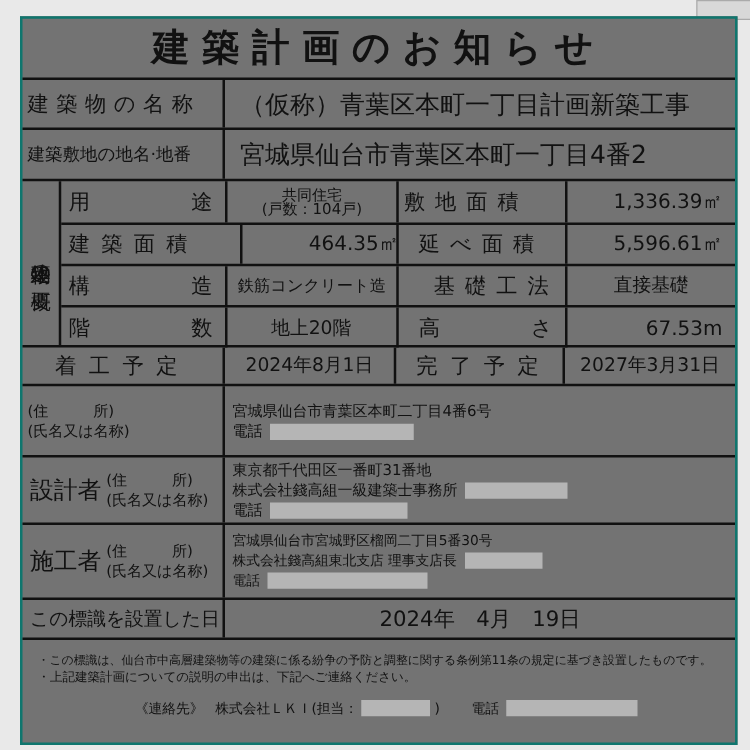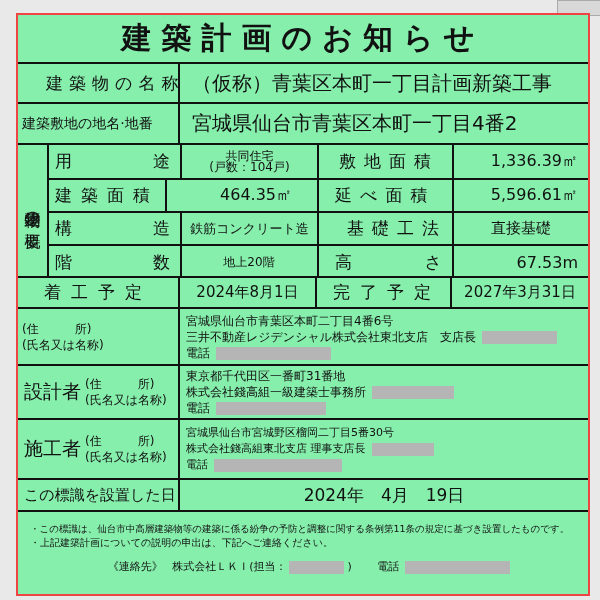--- a/index.html
+++ b/index.html
@@ -1,19 +1,19 @@
 <!DOCTYPE html>
 <html><head>
 <meta charset="utf-8">
 <style>
   html,body{margin:0;padding:0;}
   body{width:600px;height:600px;background:#e9e9e9;position:relative;overflow:hidden;
        font-family:"DejaVu Sans","Liberation Sans",sans-serif;color:#111;}
-  .board{position:absolute;left:16px;top:13px;width:574px;height:583px;background:#86efac;
-         border:2px solid #ef4444;box-sizing:border-box;}
+  .board{position:absolute;left:16px;top:13px;width:574px;height:583px;background:#737373;
+         border:2px solid #0f766e;box-sizing:border-box;}
   .sticker{position:absolute;left:557px;top:0px;width:43px;height:14px;background:#d8d8d8;
            border:1px solid #aaa;font-size:4px;line-height:4px;color:#444;overflow:hidden;}
   .row{position:absolute;left:0;right:0;border-bottom:2px solid #111;box-sizing:border-box;}
   .cell{position:absolute;top:0;bottom:0;display:flex;align-items:center;box-sizing:border-box;}
   .vl{border-left:2px solid #111;}
   .title{justify-content:center;font-size:30px;letter-spacing:10px;font-weight:bold;width:100%;}
   .lbl{font-size:17px;}
   .spread{justify-content:space-between;padding:0 10px 0 6px;}
   .val{font-size:20px;padding-left:12px;}
   .r{justify-content:flex-end;padding-right:10px;font-size:16px;}
@@ -32,21 +32,21 @@
 
 <div class="sticker"></div>
 
 <div class="board">
 
   <div class="row" style="top:0;height:49px;">
     <div class="cell title">建築計画のお知らせ</div>
   </div>
 
   <div class="row" style="top:49px;height:40px;">
-    <div class="cell lbl" style="left:0;width:160px;padding-left:4px;letter-spacing:6px;margin-left:24px;">建築物の名称</div>
+    <div class="cell lbl" style="left:0;width:160px;padding-left:4px;letter-spacing:6px;">建築物の名称</div>
     <div class="cell vl val" style="left:160px;right:0;">（仮称）青葉区本町一丁目計画新築工事</div>
   </div>
 
   <div class="row" style="top:89px;height:41px;">
     <div class="cell" style="left:0;width:160px;padding-left:4px;font-size:14px;">建築敷地の地名·地番</div>
     <div class="cell vl val" style="left:160px;right:0;">宮城県仙台市青葉区本町一丁目4番2</div>
   </div>
 
   <div class="row" style="top:130px;height:133px;border-bottom:2px solid #111;">
     <div class="cell vt" style="left:0;width:29px;align-items:center;">
@@ -55,44 +55,44 @@
     <div style="position:absolute;left:29px;right:0;top:0;bottom:0;border-left:2px solid #111;">
       <div class="row" style="top:0;height:35px;">
         <div class="cell lbl spread" style="left:0;width:131px;">
             <span>用</span>
             <span>途</span>
           </div>
         <div class="cell vl small c" style="left:131px;width:137px;">
           <span>共同住宅</span>
           <span>(戸数：104戸)</span>
         </div>
-        <div class="cell vl lbl" style="left:268px;width:135px;padding-left:20px;letter-spacing:8px;">敷地面積</div>
+        <div class="cell vl lbl" style="left:268px;width:135px;padding-left:4px;letter-spacing:8px;">敷地面積</div>
         <div class="cell vl r" style="left:403px;right:0;">1,336.39㎡</div>
       </div>
       <div class="row" style="top:35px;height:33px;">
         <div class="cell lbl" style="left:0;width:131px;padding-left:6px;letter-spacing:9px;">建築面積</div>
-        <div class="cell vl r" style="left:116px;width:137px;">464.35㎡</div>
+        <div class="cell vl r" style="left:143px;width:137px;">464.35㎡</div>
         <div class="cell vl lbl" style="left:268px;width:135px;padding-left:16px;letter-spacing:8px;">延べ面積</div>
         <div class="cell vl r" style="left:403px;right:0;">5,596.61㎡</div>
       </div>
       <div class="row" style="top:68px;height:33px;">
         <div class="cell lbl spread" style="left:0;width:131px;">
             <span>構</span>
             <span>造</span>
           </div>
         <div class="cell vl c" style="left:131px;width:137px;font-size:13px;">鉄筋コンクリート造</div>
         <div class="cell vl lbl" style="left:268px;width:135px;padding-left:28px;letter-spacing:8px;">基礎工法</div>
         <div class="cell vl c" style="left:403px;right:0;font-size:15px;">直接基礎</div>
       </div>
       <div class="row" style="top:101px;height:32px;border-bottom:none;">
         <div class="cell lbl spread" style="left:0;width:131px;">
             <span>階</span>
             <span>数</span>
           </div>
-        <div class="cell vl c" style="left:131px;width:136px;font-size:12px;">地上20階</div>
+        <div class="cell vl c" style="left:131px;width:136px;font-size:15px;">地上20階</div>
         <div class="cell vl lbl spread" style="left:268px;width:135px;padding-left:16px;">
             <span>高</span>
             <span>さ</span>
           </div>
         <div class="cell vl r" style="left:403px;right:0;padding-left:24px;">67.53m</div>
       </div>
     </div>
   </div>
 
   <div class="row" style="top:263px;height:31px;">
@@ -104,21 +104,20 @@
 
   <div class="row" style="top:294px;height:57px;">
     <div class="cell" style="left:0;width:160px;">
       <span class="party-sub" style="display:flex;flex-direction:column;">
         <span>(住　　　所)</span>
         <span>(氏名又は名称)</span>
       </span>
     </div>
     <div class="cell vl party-val" style="left:160px;right:0;text-align:center;">
       <span>宮城県仙台市青葉区本町二丁目4番6号</span>
-      <span><span>三井不動産レジデンシャル株式会社東北支店　支店長</span><span class="redact" style="width:75px;"></span></span>
       <span><span>電話</span><span class="redact" style="width:115px;"></span></span>
     </div>
   </div>
 
   <div class="row" style="top:351px;height:54px;">
     <div class="cell" style="left:0;width:160px;">
       <span class="party-lbl">設計者</span>
       <span class="party-sub" style="display:flex;flex-direction:column;">
         <span>(住　　　所)</span>
         <span>(氏名又は名称)</span>

